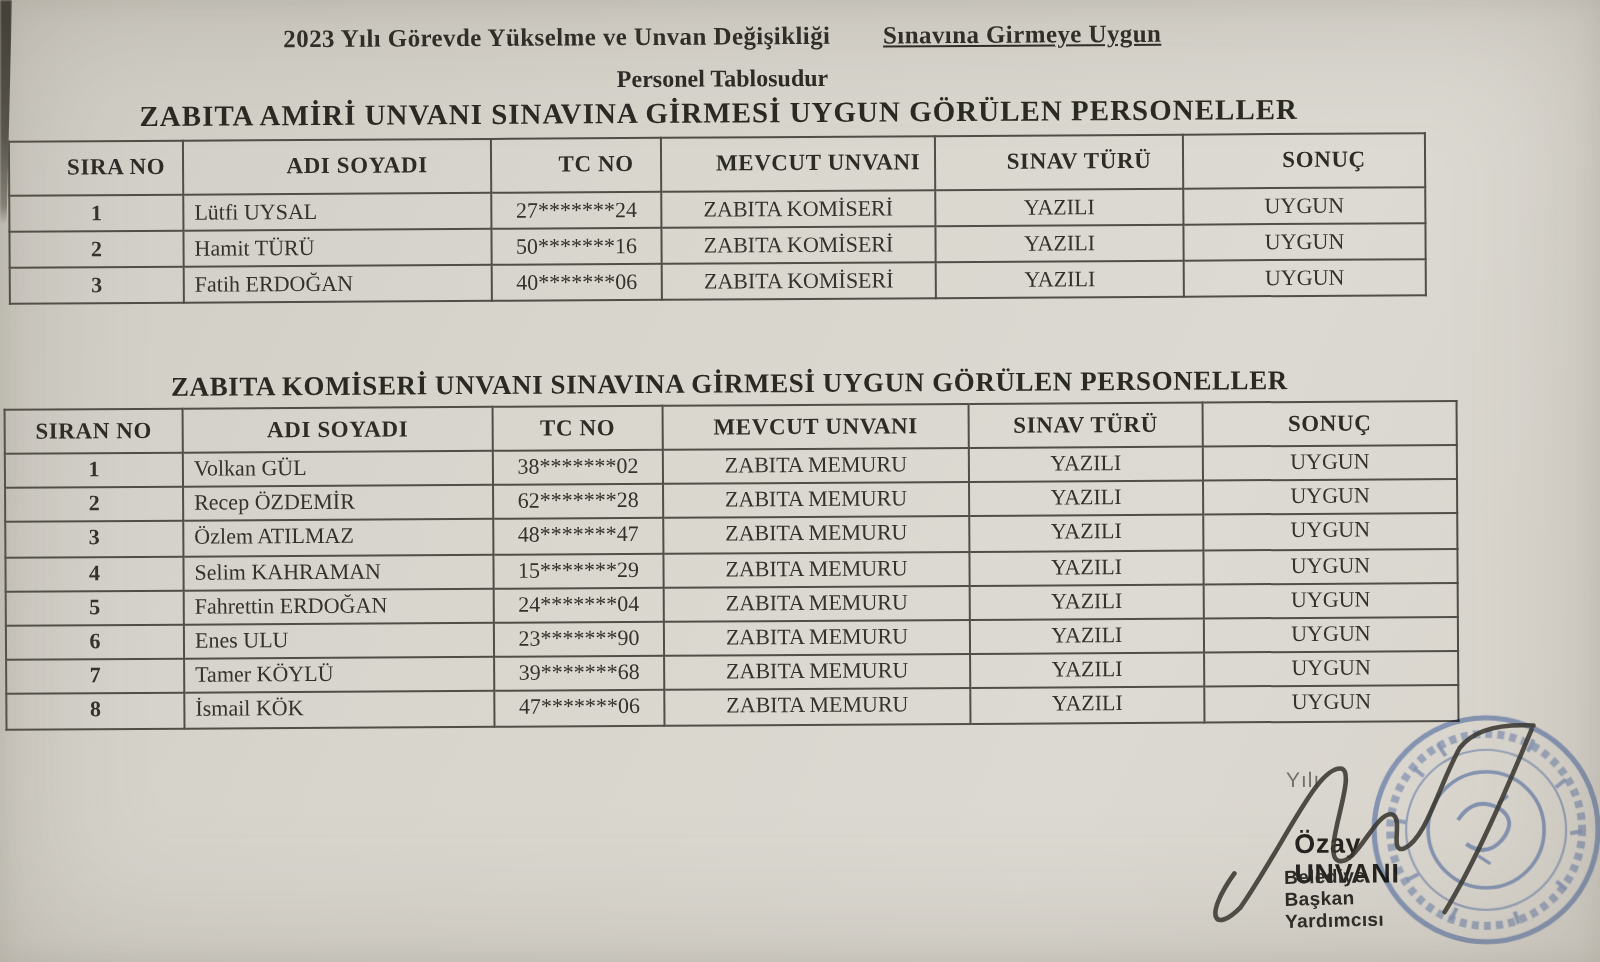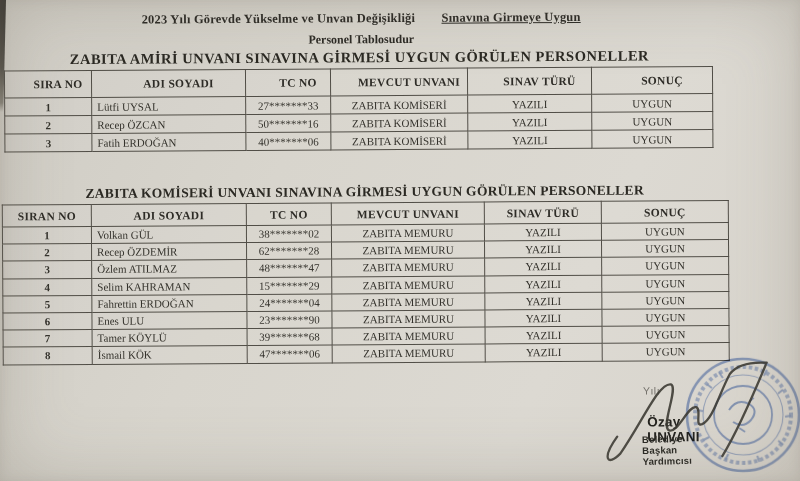--- a/index.html
+++ b/index.html
@@ -72,28 +72,28 @@
       <th>SIRA NO</th>
       <th>ADI SOYADI</th>
       <th>TC NO</th>
       <th>MEVCUT UNVANI</th>
       <th>SINAV TÜRÜ</th>
       <th>SONUÇ</th>
     </tr>
     <tr>
       <td class="num">1</td>
       <td class="name">Lütfi UYSAL</td>
-      <td>27*******33</td>
+      <td>27*******24</td>
       <td>ZABITA KOMİSERİ</td>
       <td>YAZILI</td>
       <td>UYGUN</td>
     </tr>
     <tr>
       <td class="num">2</td>
-      <td class="name">Recep ÖZCAN</td>
+      <td class="name">Hamit TÜRÜ</td>
       <td>50*******16</td>
       <td>ZABITA KOMİSERİ</td>
       <td>YAZILI</td>
       <td>UYGUN</td>
     </tr>
     <tr>
       <td class="num">3</td>
       <td class="name">Fatih ERDOĞAN</td>
       <td>40*******06</td>
       <td>ZABITA KOMİSERİ</td>

